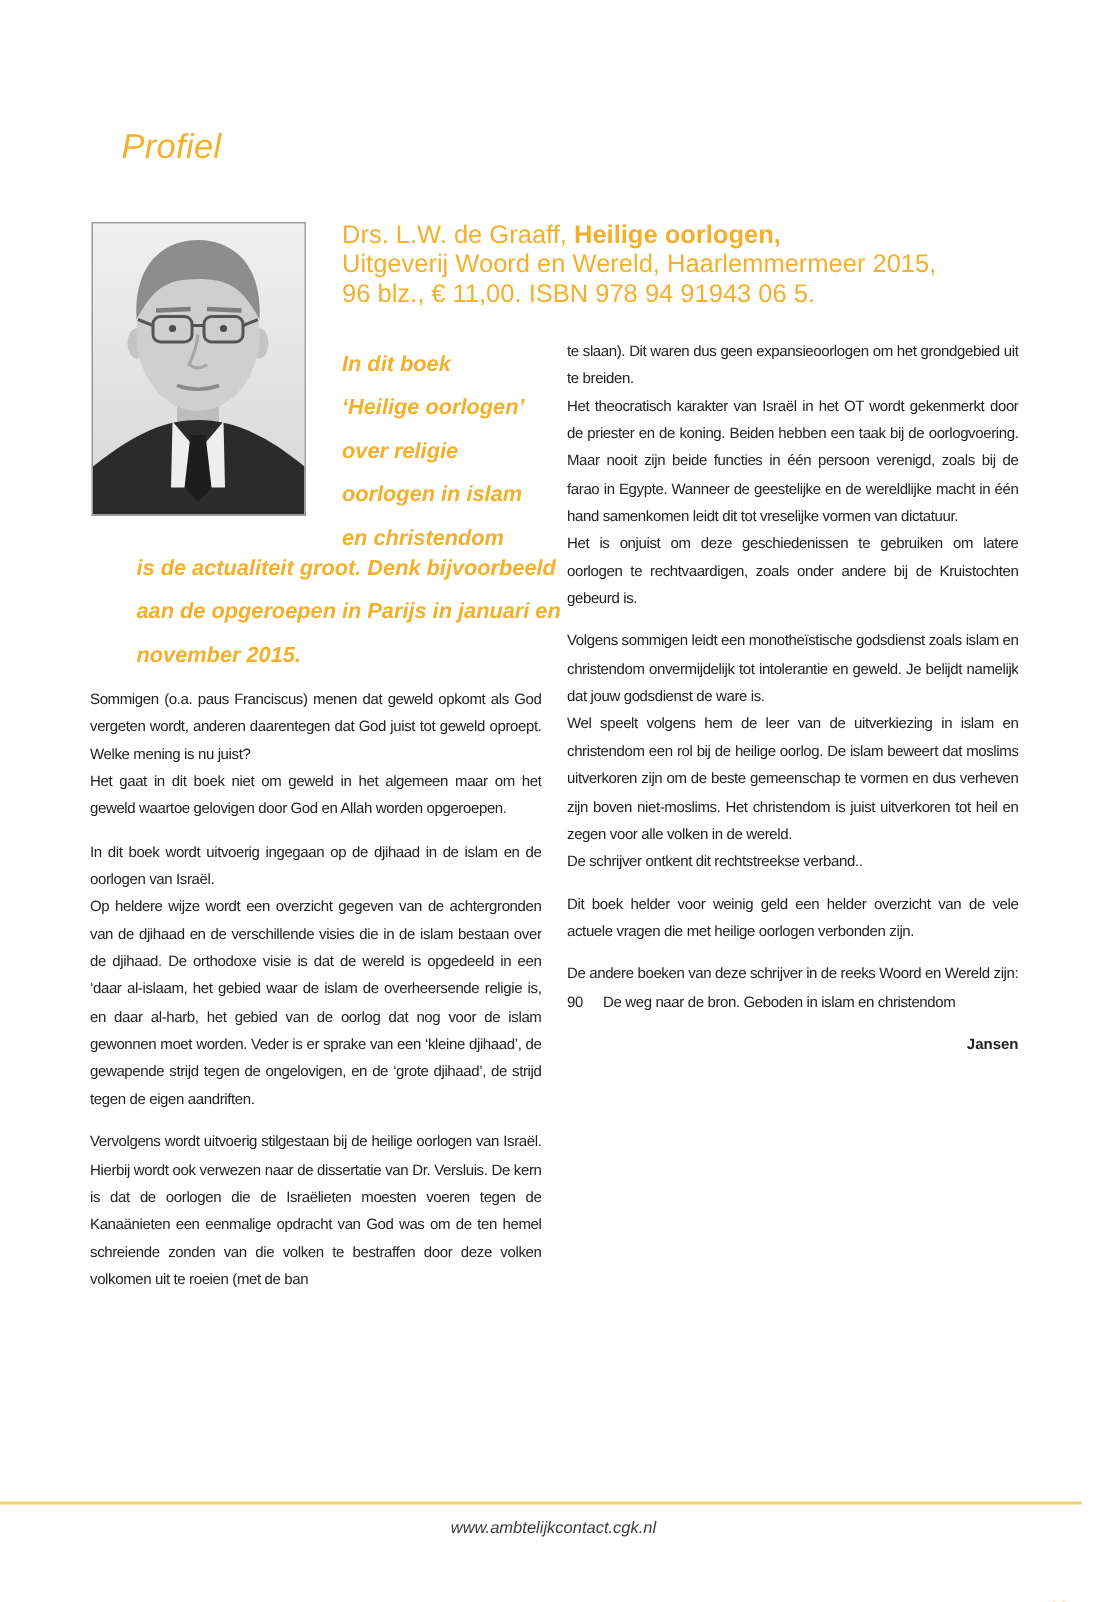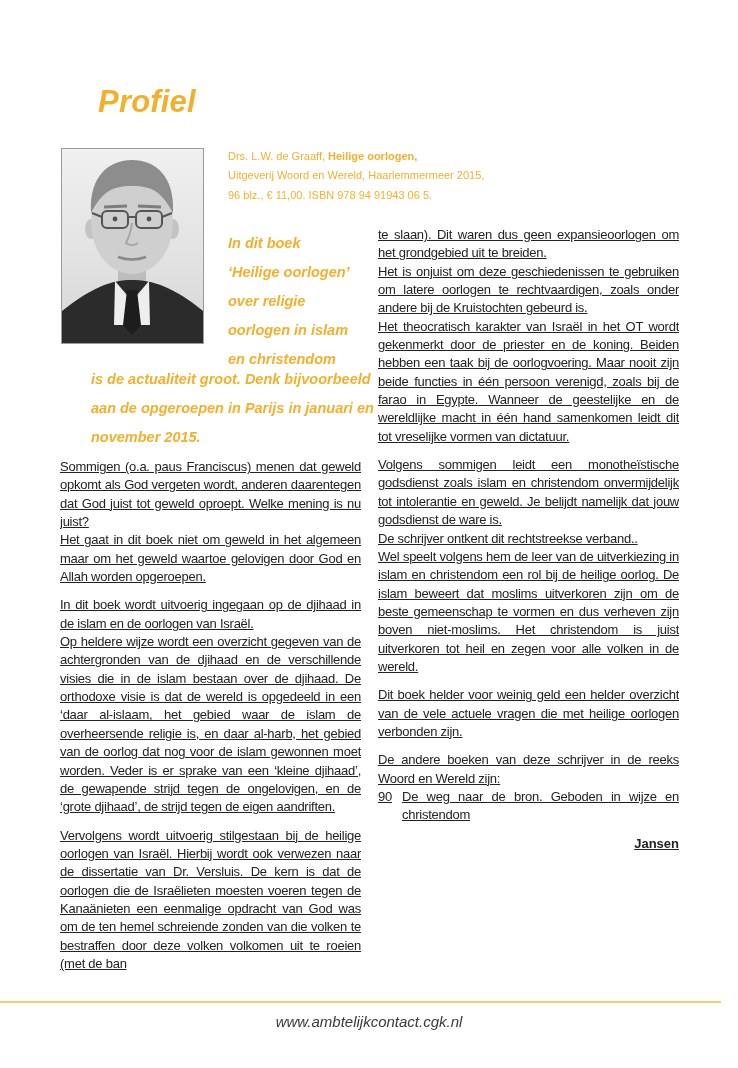--- a/index.html
+++ b/index.html
@@ -7,59 +7,59 @@
     --accent-light:#f4cf6d;
     --text-body:#222222;
     --text-footer:#3a3a3a;
   }
   html,body{margin:0;padding:0;background:#ffffff;}
   .page{
     position:relative;width:738px;height:1068px;background:#ffffff;
     font-family:"Liberation Sans",sans-serif;overflow:hidden;
   }
   .profiel{
-    position:absolute;left:98px;top:84px;
-    font-size:31px;font-weight:bold;font-style:italic;color:var(--accent);
+    position:absolute;left:81px;top:84px;
+    font-size:23px;font-weight:normal;font-style:italic;color:var(--accent);
     letter-spacing:0.2px;
   }
   .photo{
     position:absolute;left:61px;top:148px;width:143px;height:196px;
     border:1px solid #9b9b9b;box-sizing:border-box;background:#e6e6e6;
   }
   .photo svg{display:block;width:100%;height:100%;}
   .bookinfo{
     position:absolute;left:228px;top:147px;width:450px;
-    color:var(--accent);font-size:11px;line-height:19.4px;
+    color:var(--accent);font-size:17px;line-height:19.4px;
   }
   .intro{
     color:var(--accent);font-weight:bold;font-style:italic;
     font-size:14.5px;line-height:29.1px;
   }
   .intro-narrow{position:absolute;left:228px;top:229px;width:160px;}
   .intro-wide{position:absolute;left:91px;top:365px;width:320px;}
   .col{
     position:absolute;width:301px;color:var(--text-body);
-    font-size:13px;line-height:18.35px;text-align:justify;
-    letter-spacing:-0.25px;overflow:hidden;text-decoration:underline;
+    font-size:10px;line-height:18.35px;text-align:justify;
+    letter-spacing:-0.25px;overflow:hidden;
   }
   .col-left{left:60px;top:458px;height:540px;}
   .col-right{left:378px;top:226px;height:772px;}
   .col p{margin:0;}
   .block + .block{margin-top:10px;}
   .list-item{display:flex;}
   .list-item .num{flex:none;width:24px;}
   .list-item .itxt{flex:1;text-align:justify;}
   .signature{text-align:right;font-weight:bold;margin-top:10px;letter-spacing:0;}
   .footer-line{
     position:absolute;left:0;top:1001px;width:721px;height:2px;
     background:var(--accent-light);
   }
   .footer-url{
     position:absolute;left:0;top:1013px;width:738px;text-align:center;
-    font-style:italic;font-size:15px;color:var(--text-footer);
+    font-style:italic;font-size:11px;color:var(--text-footer);
   }
   .page-number{
     position:absolute;right:26px;top:1066px;
     font-size:11px;font-weight:bold;color:var(--accent);
   }
 </style>
 </head>
 <body>
 
 <div class="page">
@@ -128,36 +128,36 @@
       <p>Op heldere wijze wordt een overzicht gegeven van de achtergronden van de djihaad en de verschillende visies die in de islam bestaan over de djihaad. De orthodoxe visie is dat de wereld is opgedeeld in een ‘daar al-islaam, het gebied waar de islam de overheersende religie is, en daar al-harb, het gebied van de oorlog dat nog voor de islam gewonnen moet worden. Veder is er sprake van een ‘kleine djihaad’, de gewapende strijd tegen de ongelovigen, en de ‘grote djihaad’, de strijd tegen de eigen aandriften.</p>
     </div>
     <div class="block">
       <p>Vervolgens wordt uitvoerig stilgestaan bij de heilige oorlogen van Israël. Hierbij wordt ook verwezen naar de dissertatie van Dr. Versluis. De kern is dat de oorlogen die de Israëlieten moesten voeren tegen de Kanaänieten een eenmalige opdracht van God was om de ten hemel schreiende zonden van die volken te bestraffen door deze volken volkomen uit te roeien (met de ban</p>
     </div>
   </div>
 
   <div class="col col-right">
     <div class="block">
       <p>te slaan). Dit waren dus geen expansieoorlogen om het grondgebied uit te breiden.</p>
+      <p>Het theocratisch karakter van Israël in het OT wordt gekenmerkt door de priester en de koning. Beiden hebben een taak bij de oorlogvoering. Maar nooit zijn beide functies in één persoon verenigd, zoals bij de farao in Egypte. Wanneer de geestelijke en de wereldlijke macht in één hand samenkomen leidt dit tot vreselijke vormen van dictatuur.</p>
       <p>Het is onjuist om deze geschiedenissen te gebruiken om latere oorlogen te rechtvaardigen, zoals onder andere bij de Kruistochten gebeurd is.</p>
-      <p>Het theocratisch karakter van Israël in het OT wordt gekenmerkt door de priester en de koning. Beiden hebben een taak bij de oorlogvoering. Maar nooit zijn beide functies in één persoon verenigd, zoals bij de farao in Egypte. Wanneer de geestelijke en de wereldlijke macht in één hand samenkomen leidt dit tot vreselijke vormen van dictatuur.</p>
     </div>
     <div class="block">
       <p>Volgens sommigen leidt een monotheïstische godsdienst zoals islam en christendom onvermijdelijk tot intolerantie en geweld. Je belijdt namelijk dat jouw godsdienst de ware is.</p>
+      <p>Wel speelt volgens hem de leer van de uitverkiezing in islam en christendom een rol bij de heilige oorlog. De islam beweert dat moslims uitverkoren zijn om de beste gemeenschap te vormen en dus verheven zijn boven niet-moslims. Het christendom is juist uitverkoren tot heil en zegen voor alle volken in de wereld.</p>
       <p>De schrijver ontkent dit rechtstreekse verband..</p>
-      <p>Wel speelt volgens hem de leer van de uitverkiezing in islam en christendom een rol bij de heilige oorlog. De islam beweert dat moslims uitverkoren zijn om de beste gemeenschap te vormen en dus verheven zijn boven niet-moslims. Het christendom is juist uitverkoren tot heil en zegen voor alle volken in de wereld.</p>
     </div>
     <div class="block">
       <p>Dit boek helder voor weinig geld een helder overzicht van de vele actuele vragen die met heilige oorlogen verbonden zijn.</p>
     </div>
     <div class="block">
       <p>De andere boeken van deze schrijver in de reeks Woord en Wereld zijn:</p>
       <div class="list-item">
         <span class="num">90</span>
-        <span class="itxt">De weg naar de bron. Geboden in wijze en christendom</span>
+        <span class="itxt">De weg naar de bron. Geboden in islam en christendom</span>
       </div>
     </div>
     <div class="signature">Jansen</div>
   </div>
 
   <div class="footer-line"></div>
   <div class="footer-url">www.ambtelijkcontact.cgk.nl</div>
   <div class="page-number">23</div>
 
 </div>

